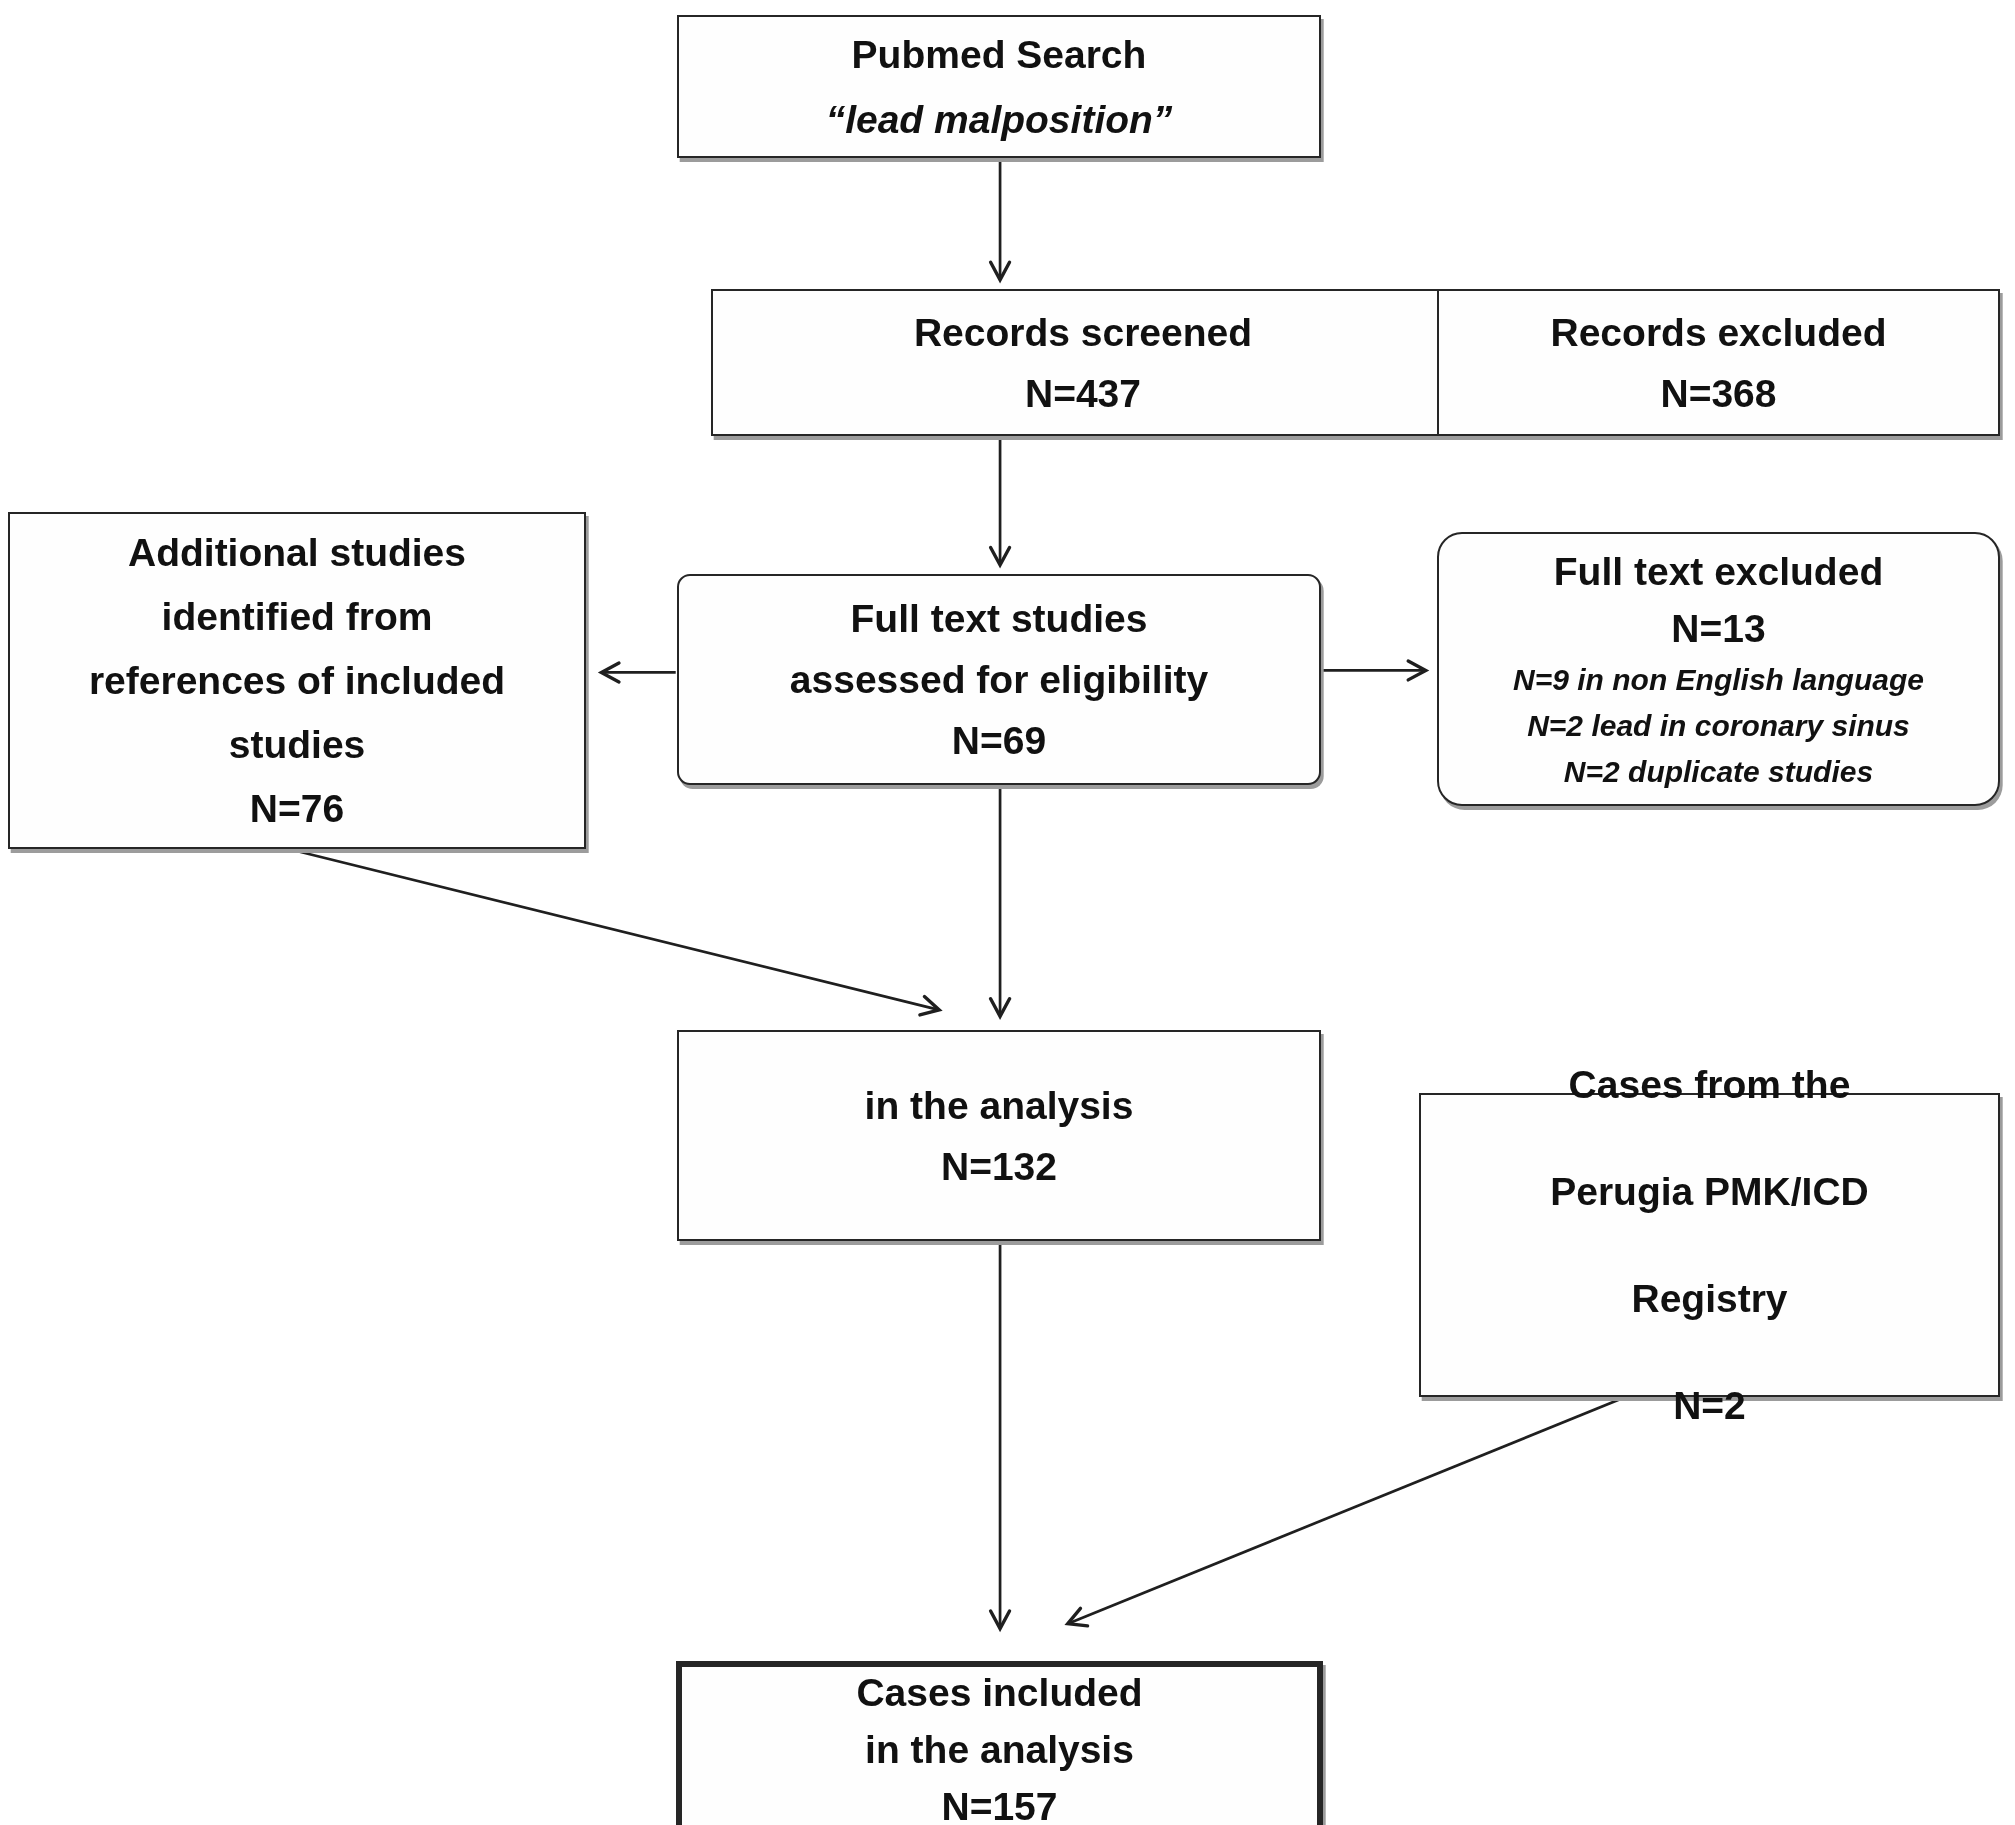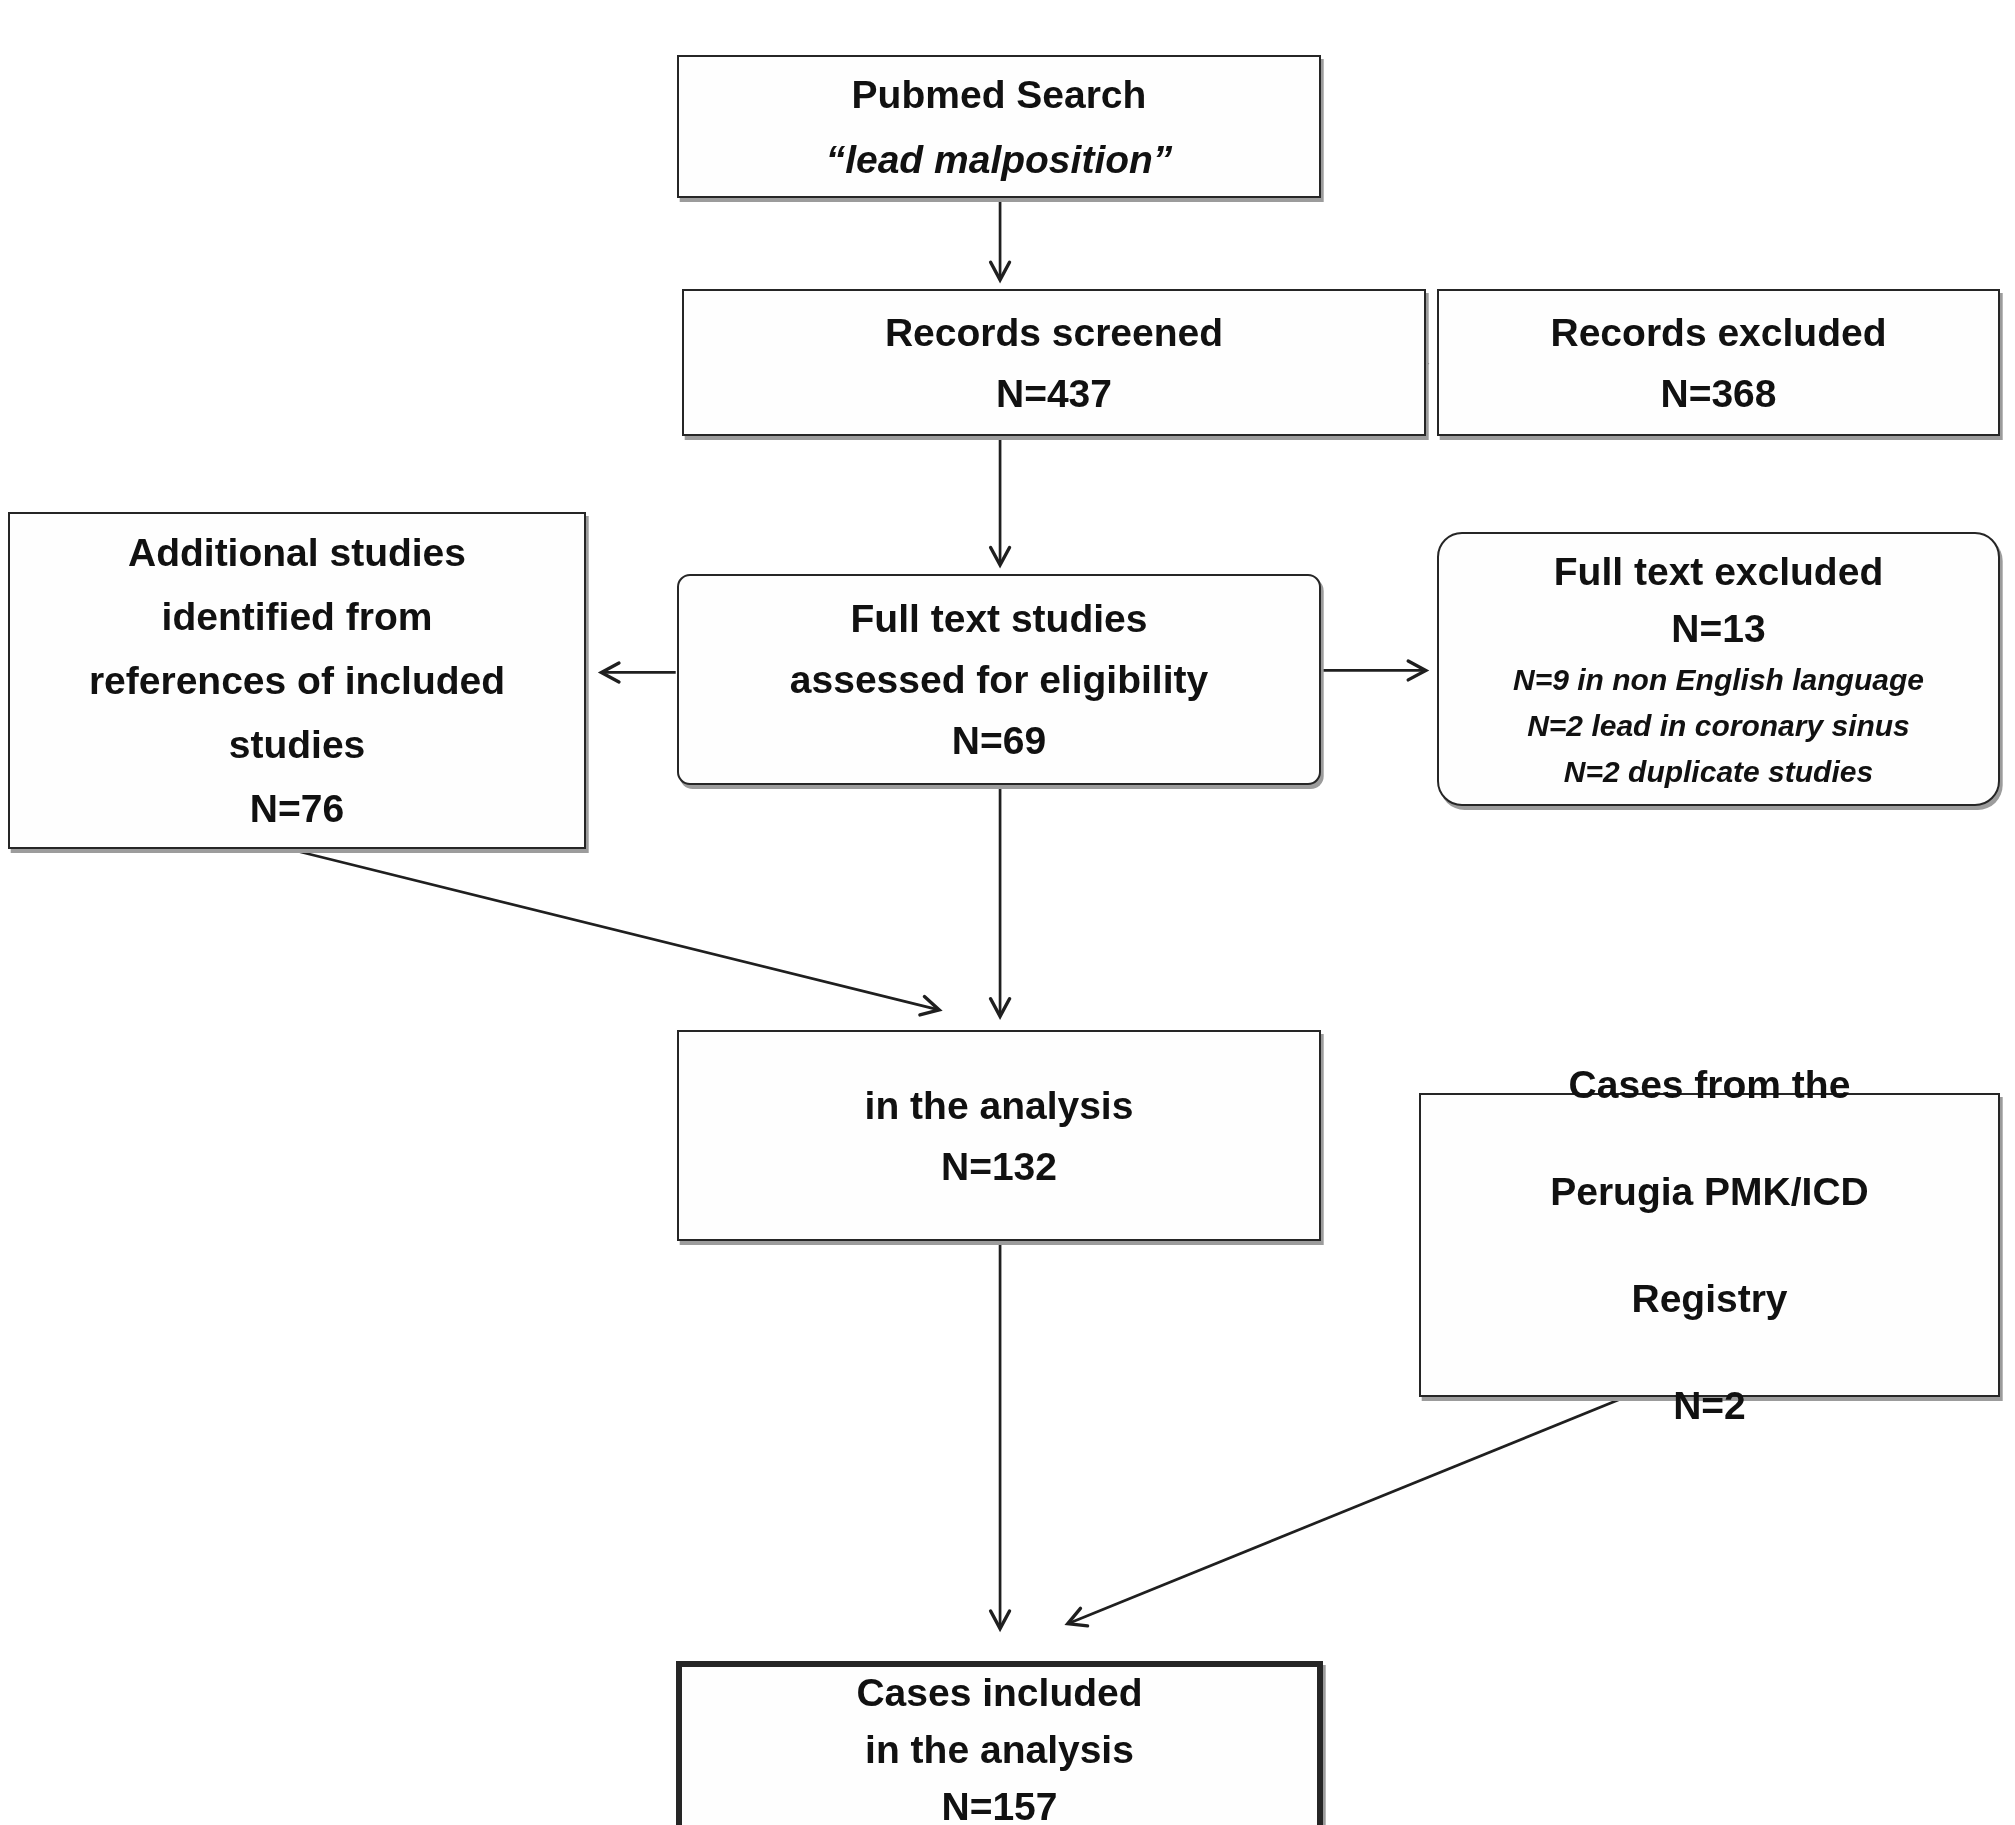--- a/index.html
+++ b/index.html
@@ -12,22 +12,22 @@
     border:2.7px solid var(--border,#262626);
     box-shadow:2.7px 4px 0 var(--shadow,#9c9c9c);
     display:flex;flex-direction:column;align-items:center;justify-content:center;
     text-align:center;font-weight:700;font-size:39px;line-height:61px;
   }
   .box span{display:block;white-space:nowrap;}
   .it{font-style:italic;}
   .small{font-size:30px;line-height:46px;font-style:italic;}
   .thick{border-width:6px;margin-top:20px;}
   
-  #box-pubmed            {left:677px;top:15px;  width:644px;height:143px;line-height:65px;margin-top:40px;}
-  #box-records-screened  {left:682px;top:289px; width:744px;height:147px;}
+  #box-pubmed            {left:677px;top:15px;  width:644px;height:143px;line-height:65px;}
+  #box-records-screened  {left:711px;top:289px; width:744px;height:147px;}
   #box-records-excluded  {left:1437px;top:289px; width:563px;height:147px;}
   #box-fulltext-assessed {left:677px;top:574px; width:644px;height:211px;border-radius:13px;}
   #box-fulltext-excluded {left:1437px;top:532px; width:563px;height:274px;line-height:57px;border-radius:25px;}
   #box-additional        {left:8px;  top:512px; width:578px;height:337px;line-height:64px;}
   #box-studies-included  {left:677px;top:1030px;width:644px;height:211px;}
   #box-perugia           {left:1419px;top:1093px;width:581px;height:304px;line-height:62px;gap:45px;}
   #box-cases-included    {left:676px;top:1641px;width:647px;height:177px;line-height:57px;}
   #arrows-layer{position:absolute;left:0;top:0;width:100%;height:100%;pointer-events:none;}
   .edge{stroke:var(--line,#1f1f1f);stroke-width:4;fill:none;}
 </style>

